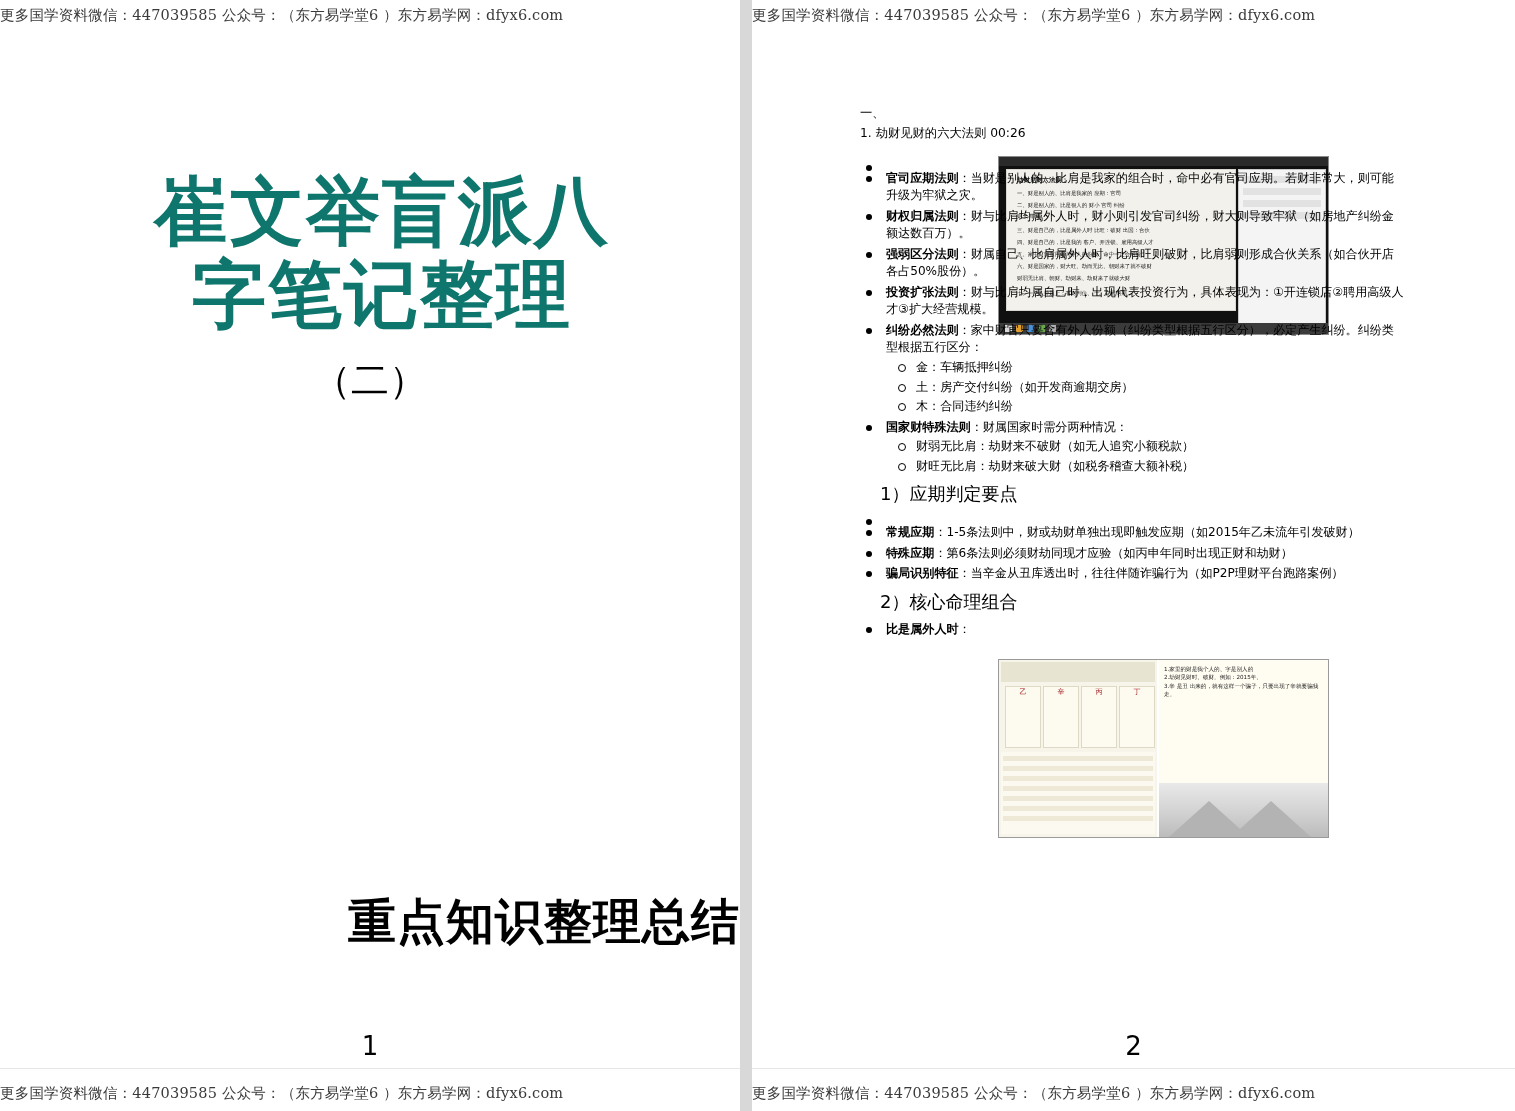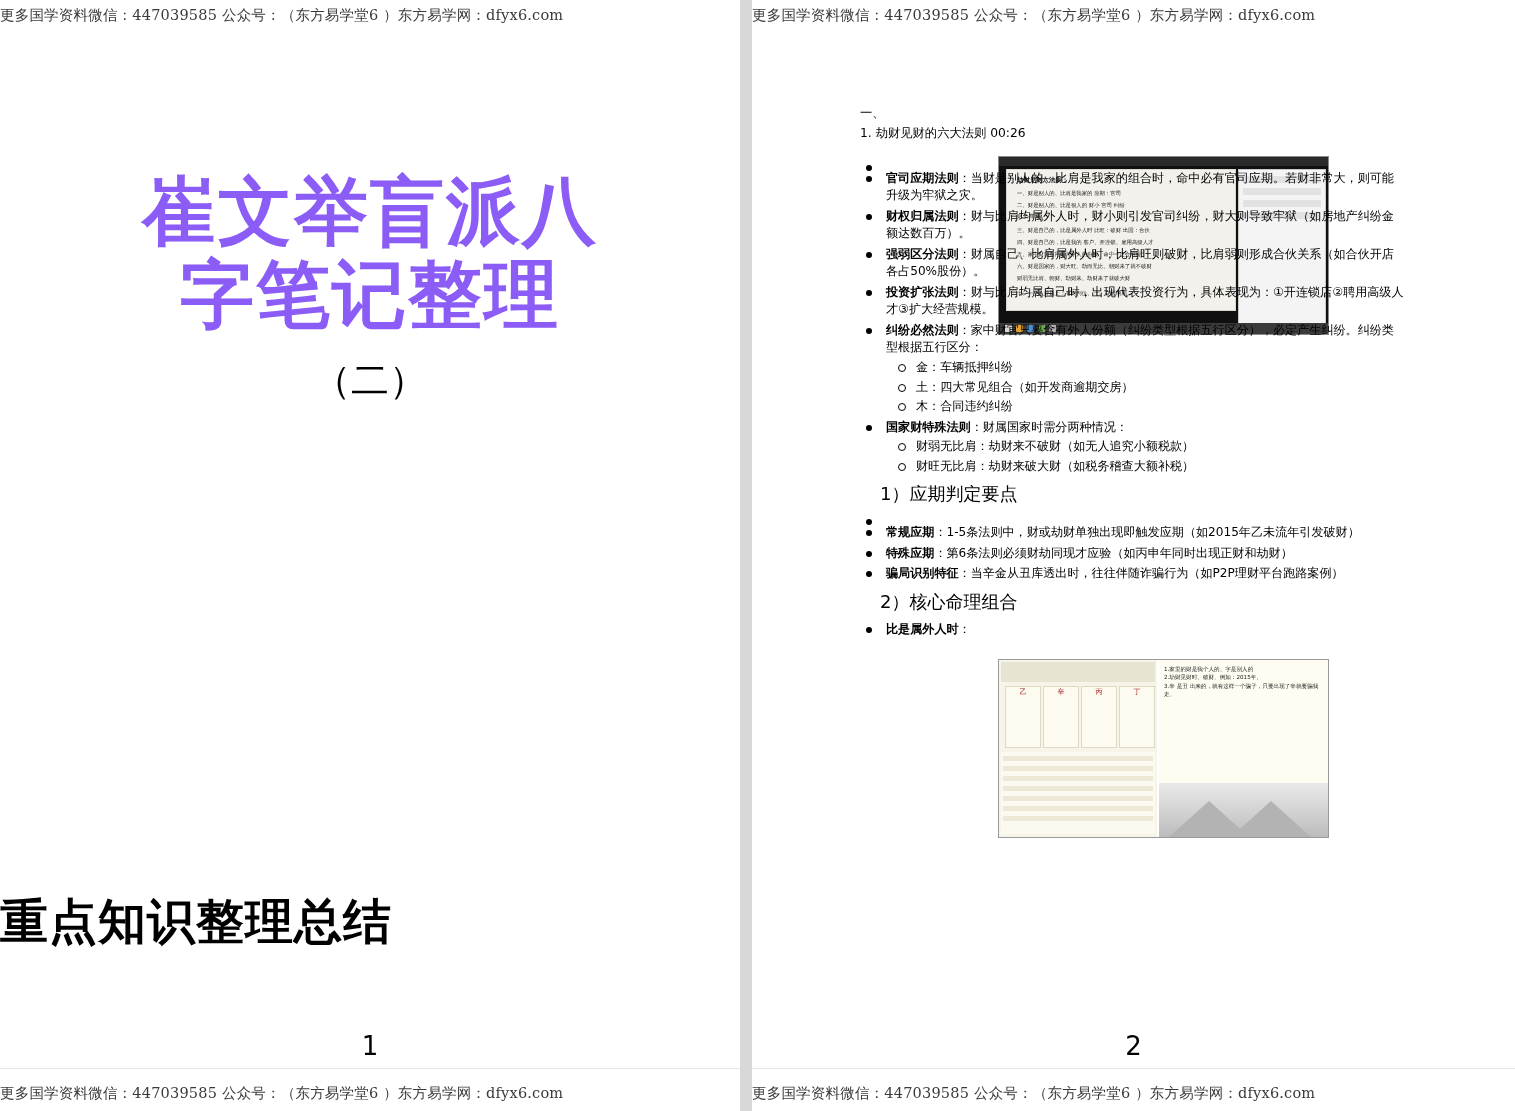--- a/index.html
+++ b/index.html
@@ -51,46 +51,46 @@
     bottom: 0;
     width: 100%;
     height: 42px;
     background: #ffffff;
     border-top: 1px solid #e6e6e6;
   }
   
   .cover-title {
     position: absolute;
     top: 170px;
-    left: 0;
+    left: 12px;
     width: 100%;
     text-align: center;
     font-family: "DejaVu Serif", "Liberation Serif", serif;
     font-weight: bold;
     font-size: 74px;
     line-height: 1.12;
-    color: #8b5cf6;
+    color: #0f766e;
     letter-spacing: 2px;
   }
   .cover-sub {
     position: absolute;
     top: 355px;
     left: 0;
     width: 100%;
     text-align: center;
     font-family: "DejaVu Serif", "Liberation Serif", serif;
     font-size: 38px;
     color: #000;
   }
   .cover-bottom {
     position: absolute;
     top: 890px;
     left: 0;
     width: 100%;
-    text-align: left;
+    text-align: right;
     font-family: "DejaVu Serif", "Liberation Serif", serif;
     font-weight: bold;
     font-size: 48px;
     color: #000;
     letter-spacing: 1px;
   }
   .page-number {
     position: absolute;
     bottom: 50px;
     left: 0;
@@ -345,21 +345,21 @@
         </li>
 
         <li>
           <span class="b">投资扩张法则</span><span>：财与比肩均属自己时，出现代表投资行为，具体表现为：①开连锁店②聘用高级人才③扩大经营规模。</span>
         </li>
 
         <li>
           <span class="b">纠纷必然法则</span><span>：家中财官只要含有外人份额（纠纷类型根据五行区分），必定产生纠纷。纠纷类型根据五行区分：</span>
           <ul class="subbullets">
             <li>金：车辆抵押纠纷</li>
-            <li>土：四大常见组合（如开发商逾期交房）</li>
+            <li>土：房产交付纠纷（如开发商逾期交房）</li>
             <li>木：合同违约纠纷</li>
           </ul>
         </li>
 
         <li>
           <span class="b">国家财特殊法则</span><span>：财属国家时需分两种情况：</span>
           <ul class="subbullets">
             <li>财弱无比肩：劫财来不破财（如无人追究小额税款）</li>
             <li>财旺无比肩：劫财来破大财（如税务稽查大额补税）</li>
           </ul>

